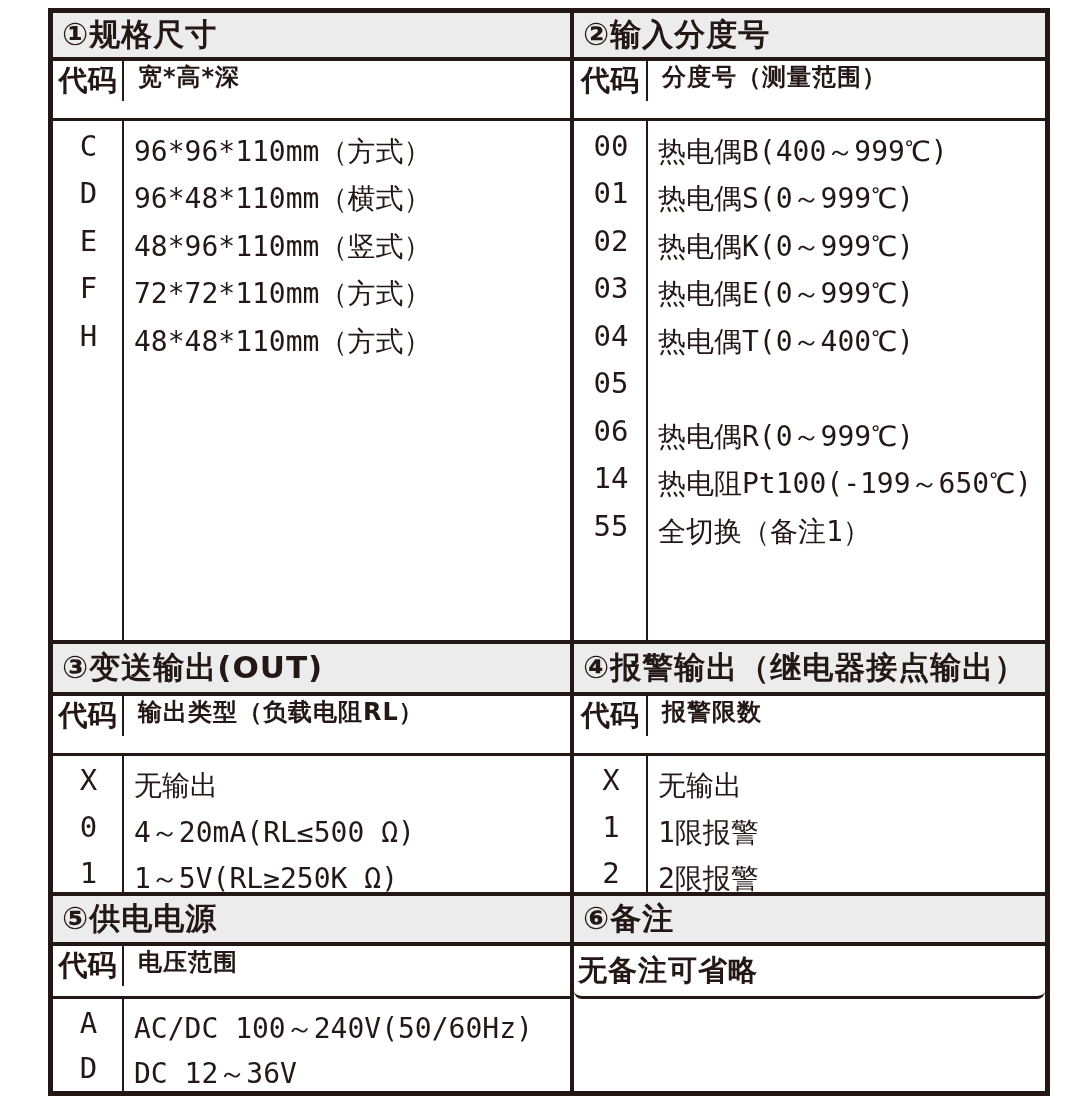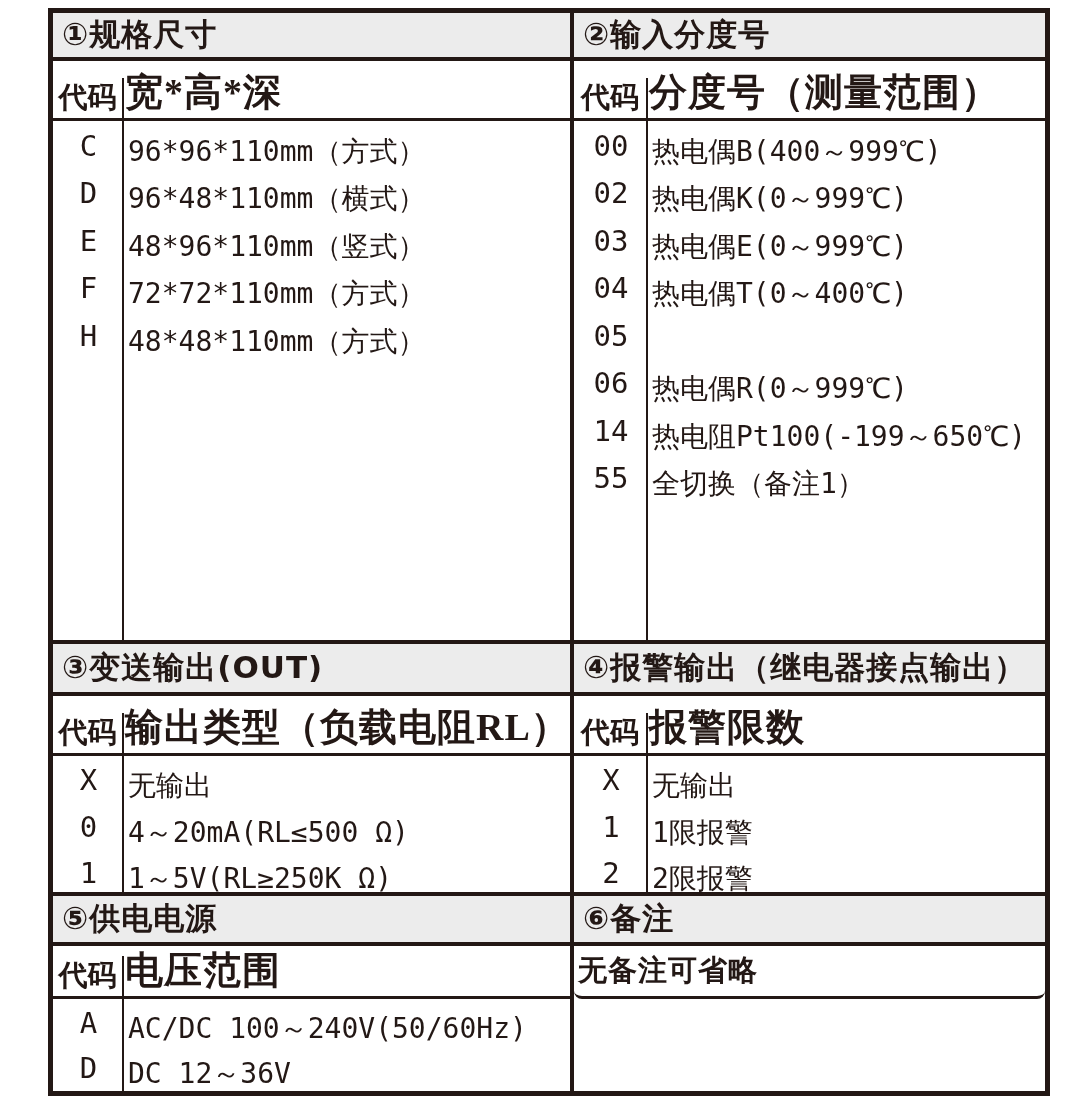--- a/index.html
+++ b/index.html
@@ -41,41 +41,40 @@
     font-weight: bold;
     font-size: 31px;
     letter-spacing: 1px;
     white-space: nowrap;
   }
 
   
   .sub {
     border-bottom: 3px solid #231815;
     display: flex;
-    align-items: flex-end;
-    font-family: Liberation Serif, serif;
+    align-items: flex-start;
   }
   .codehead {
     width: 69px;
     flex: 0 0 69px;
     border-right: 2px solid #231815;
     display: flex;
     align-items: center;
     justify-content: center;
     font-weight: bold;
     font-size: 29px;
     white-space: nowrap;
   }
   .sub-r .codehead { width: 72px; flex-basis: 72px; }
   .labhead {
     display: flex;
     align-items: center;
-    padding-left: 1px;
+    padding-left: 14px;
     font-weight: bold;
-    font-size: 38px;
+    font-size: 24px;
     letter-spacing: 1px;
     white-space: nowrap;
   }
 
   
   .data { border-bottom: 4px solid #231815; }
   .data::before {
     content: "";
     position: absolute;
     left: 69px;
@@ -94,21 +93,21 @@
   .code {
     width: 71px;
     flex: 0 0 71px;
     text-align: center;
     font-family: "DejaVu Sans Mono", "Liberation Mono", monospace;
     font-size: 29px;
     white-space: nowrap;
   }
   .data-r .code { width: 74px; flex-basis: 74px; }
   .val {
-    padding-left: 4px;
+    padding-left: 10px;
     font-family: "DejaVu Sans Mono", "Liberation Mono", monospace;
     font-size: 28px;
     white-space: nowrap;
     margin-top: 12px;
   }
 
   
   .notecell {
     border-bottom: 3px solid #231815;
     display: flex;
@@ -174,20 +173,24 @@
         </div>
     </div>
     <div class="cell data data-r" id="sec2-data">
       <div class="rows">
 
           <div class="row">
             <span class="code">00</span>
             <span class="val">热电偶B(400～999℃)</span>
           </div>
 
+          <div class="row">
+            <span class="code">01</span>
+            <span class="val">热电偶S(0～999℃)</span>
+          </div>
 
           <div class="row">
             <span class="code">02</span>
             <span class="val">热电偶K(0～999℃)</span>
           </div>
 
           <div class="row">
             <span class="code">03</span>
             <span class="val">热电偶E(0～999℃)</span>
           </div>

